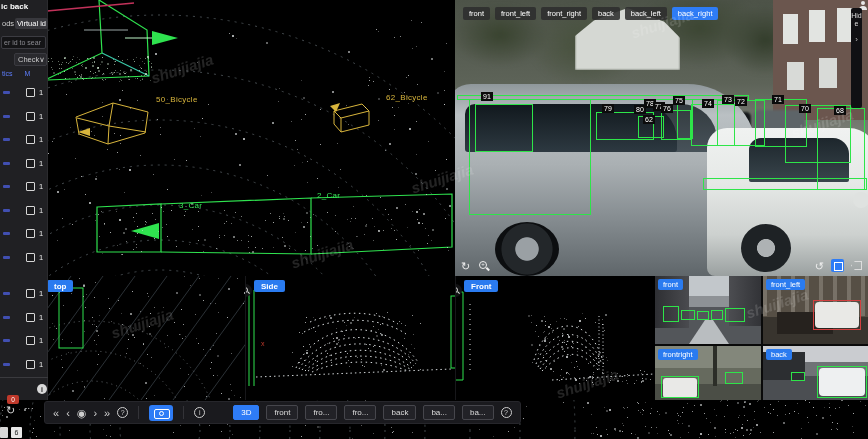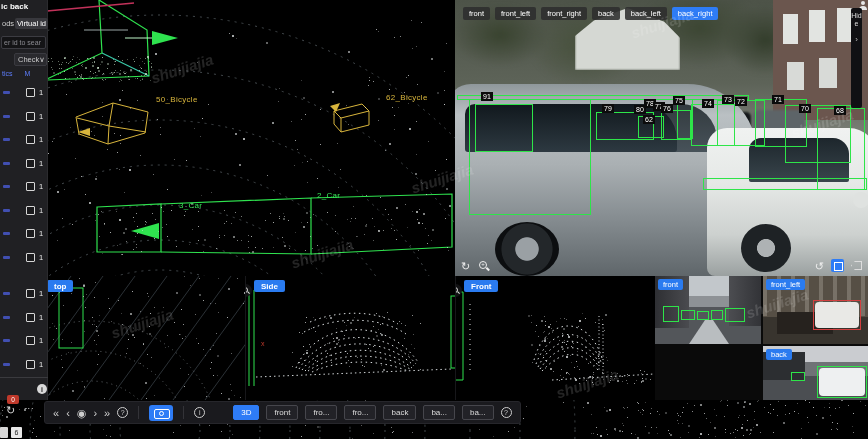--- a/index.html
+++ b/index.html
@@ -1389,20 +1389,28 @@
 
     </div>
     <div class="thumb" style="left:108px;top:0;width:105px;height:68px">
       <div class="ph" style="left:0;top:0;width:105px;height:68px;background:linear-gradient(180deg,#564f45 0 60%,#38342e 60% 100%)"></div>
       <div class="ph" style="left:0;top:0;width:105px;height:40px;background:repeating-linear-gradient(90deg,rgba(220,215,205,.25) 0 4px,transparent 4px 14px)"></div>
       <div class="ph" style="left:14px;top:36px;width:56px;height:22px;background:#26221e"></div>
       <div class="ph" style="left:52px;top:26px;width:44px;height:26px;background:#e9e9e6;border-radius:4px"></div>
       <div class="tb red" style="left:50px;top:24px;width:48px;height:30px"></div>
       <span class="tlabel">front_left</span>
     </div>
+    <div class="thumb" style="left:0;top:70px;width:106px;height:54px">
+      <div class="ph" style="left:0;top:0;width:106px;height:54px;background:linear-gradient(180deg,#83877b 0 40%,#666a5e 40% 70%,#4b4e46 70% 100%)"></div>
+      <div class="ph" style="left:58px;top:0;width:4px;height:40px;background:#2c2e28"></div>
+      <div class="ph" style="left:8px;top:32px;width:34px;height:20px;background:#e9e9e7;border-radius:3px"></div>
+      <div class="tb" style="left:6px;top:30px;width:38px;height:22px"></div>
+      <div class="tb" style="left:70px;top:26px;width:18px;height:12px"></div>
+      <span class="tlabel">frontright</span>
+    </div>
     <div class="thumb" style="left:108px;top:70px;width:105px;height:54px">
       <div class="ph" style="left:0;top:0;width:105px;height:54px;background:linear-gradient(180deg,#caccd0 0 30%,#6f7276 30% 55%,#4b4e52 55% 100%)"></div>
       <div class="ph" style="left:0;top:6px;width:42px;height:28px;background:#2c2e31"></div>
       <div class="ph" style="left:56px;top:22px;width:46px;height:28px;background:#eef0f1;border-radius:4px"></div>
       <div class="tb" style="left:54px;top:20px;width:50px;height:32px"></div>
       <div class="tb" style="left:28px;top:26px;width:14px;height:9px"></div>
       <span class="tlabel">back</span>
     </div>
   </div>
 

